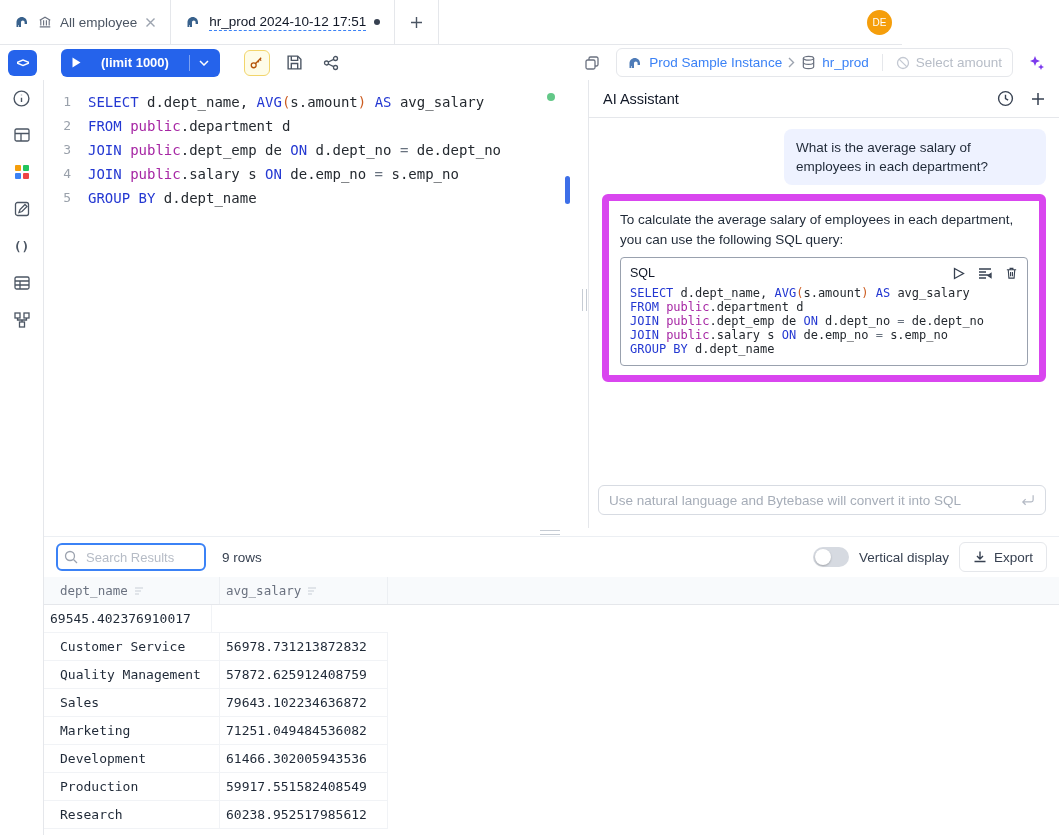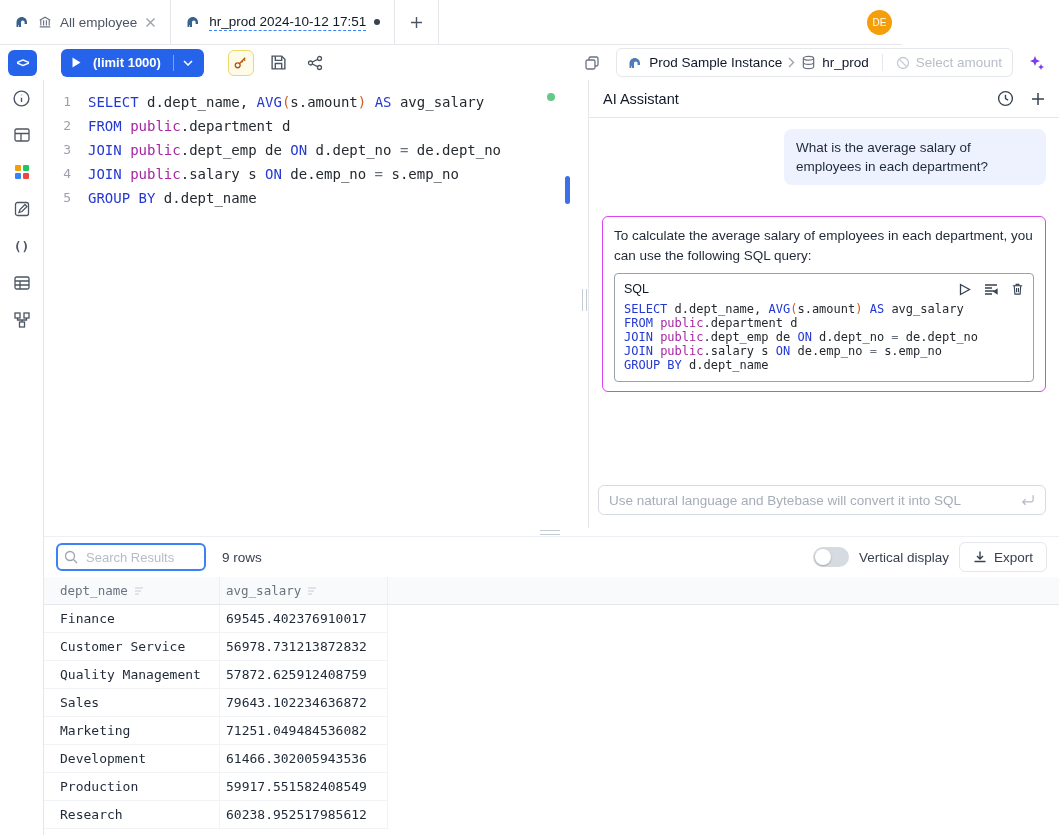--- a/index.html
+++ b/index.html
@@ -24,31 +24,31 @@
             background:#f59e0b; color:#fff; font-size:10px; font-weight:normal;
             display:flex; align-items:center; justify-content:center; cursor:pointer; }
 
   
   .toolbar { position:absolute; left:0; top:45px; width:1059px; height:35px;
              display:flex; align-items:center; background:#fff; }
   .code-btn { margin-left:8px; width:29px; height:26px; border-radius:6px; background:#2563eb;
               color:#fff; font-size:12px; font-weight:bold; letter-spacing:-1px;
               display:flex; align-items:center; justify-content:center; }
   .run-btn { margin-left:24px; height:28px; border-radius:6px; background:#2563eb; color:#fff;
-             display:flex; align-items:center; gap:12px; padding:0 11px; font-size:13px; font-weight:600; }
+             display:flex; align-items:center; gap:20px; padding:0 11px; font-size:13px; font-weight:600; }
   .run-caret { border-left:1px solid rgba(255,255,255,.4); padding-left:9px; display:flex; align-items:center; height:16px; }
   .key-btn { margin-left:24px; width:26px; height:26px; border:1px solid #f2d56b; background:#fefce8;
              border-radius:6px; display:flex; align-items:center; justify-content:center; }
   .icon-btn { display:flex; align-items:center; justify-content:center; width:26px; height:26px; border-radius:4px; }
   .icon-btn.save { margin-left:12px; }
   .icon-btn.share { margin-left:10px; }
   .toolbar-right { margin-left:auto; display:flex; align-items:center; gap:11px; padding-right:9px; }
   .conn-pill { height:29px; border:1px solid #e5e7eb; border-radius:6px; background:#fff;
                display:flex; align-items:center; padding:0 10px; gap:6px; font-size:13.5px; cursor:pointer; }
-  .conn-instance, .conn-db { color:#0f172a; }
+  .conn-instance, .conn-db { color:#3b82f6; }
   .conn-sep { color:#9ca3af; display:flex; }
   .conn-divider { width:1px; height:17px; background:#e5e7eb; margin:0 7px; }
   .conn-schema { color:#b7bdc7; }
 
   
   .sidebar { position:absolute; left:0; top:80px; width:44px; height:755px; background:#fff;
              border-right:1px solid #e5e7eb; display:flex; flex-direction:column; align-items:center;
              padding-top:8px; gap:17px; }
   .side-item { width:22px; height:20px; display:flex; align-items:center; justify-content:center; cursor:pointer; }
   .brackets { font-family:"DejaVu Sans Mono", monospace; font-size:13px; font-weight:bold; color:#4b5563; }
@@ -76,21 +76,21 @@
   .ai-panel { position:absolute; left:588px; top:80px; width:471px; height:448px;
               border-left:1px solid #e5e7eb; background:#fff; }
   .ai-header { height:38px; display:flex; align-items:center; padding:0 14px;
                border-bottom:1px solid #e5e7eb; }
   .ai-title { font-size:14.5px; color:#111827; }
   .ai-header-icons { margin-left:auto; display:flex; align-items:center; gap:17px; }
   .ai-header-icons .icon { cursor:pointer; }
   .ai-chat { position:relative; height:410px; padding:11px 13px; }
   .user-bubble { margin-left:auto; width:262px; background:#eef2ff; border-radius:8px;
                  padding:9px 12px; font-size:13.5px; line-height:19px; color:#1f2937; }
-  .answer-card { margin-top:31px; border:1px solid #d946ef; border-radius:6px;
+  .answer-card { margin-top:9px; border:7px solid #d946ef; border-radius:6px;
                  padding:9px 11px; font-size:13.5px; line-height:20px; color:#1f2937; }
   .code-card { margin-top:7px; border:1px solid #99a1ae; border-radius:4px; padding:5px 9px 9px; }
   .code-head { display:flex; align-items:center; font-size:12.5px; color:#111827;gap:16px; }
   .code-icons { margin-left:auto; display:flex; align-items:center; gap:13px; }
   .code-icons .icon { cursor:pointer; }
   .ai-code { margin-top:3px; font-family:"DejaVu Sans Mono", monospace; font-size:12px; line-height:14px; }
   .ai-code-line { white-space:pre; }
   .ai-input-wrap { position:absolute; left:9px; right:13px; bottom:13px; height:30px;
                    border:1px solid #d7dbe2; border-radius:6px; display:flex; align-items:center; padding:0 10px; }
   .ai-input-wrap input { flex:1; border:none; outline:none; font-size:13.5px; color:#374151;
@@ -428,21 +428,20 @@
       <span class="icon">
         <svg width="11" height="10" viewBox="0 0 11 10" stroke="#c7cdd6" stroke-width="1.2">
             <path d="M1 2h8M1 5h6M1 8h4"></path>
           </svg>
       </span>
     </div>
     <div class="th-fill"></div>
   </div>
   <div>
       <div class="trow">
-        <div class="tcell c0">Finance</div>
         <div class="tcell c1">69545.402376910017</div>
       </div>
       <div class="trow">
         <div class="tcell c0">Customer Service</div>
         <div class="tcell c1">56978.731213872832</div>
       </div>
       <div class="trow">
         <div class="tcell c0">Quality Management</div>
         <div class="tcell c1">57872.625912408759</div>
       </div>

